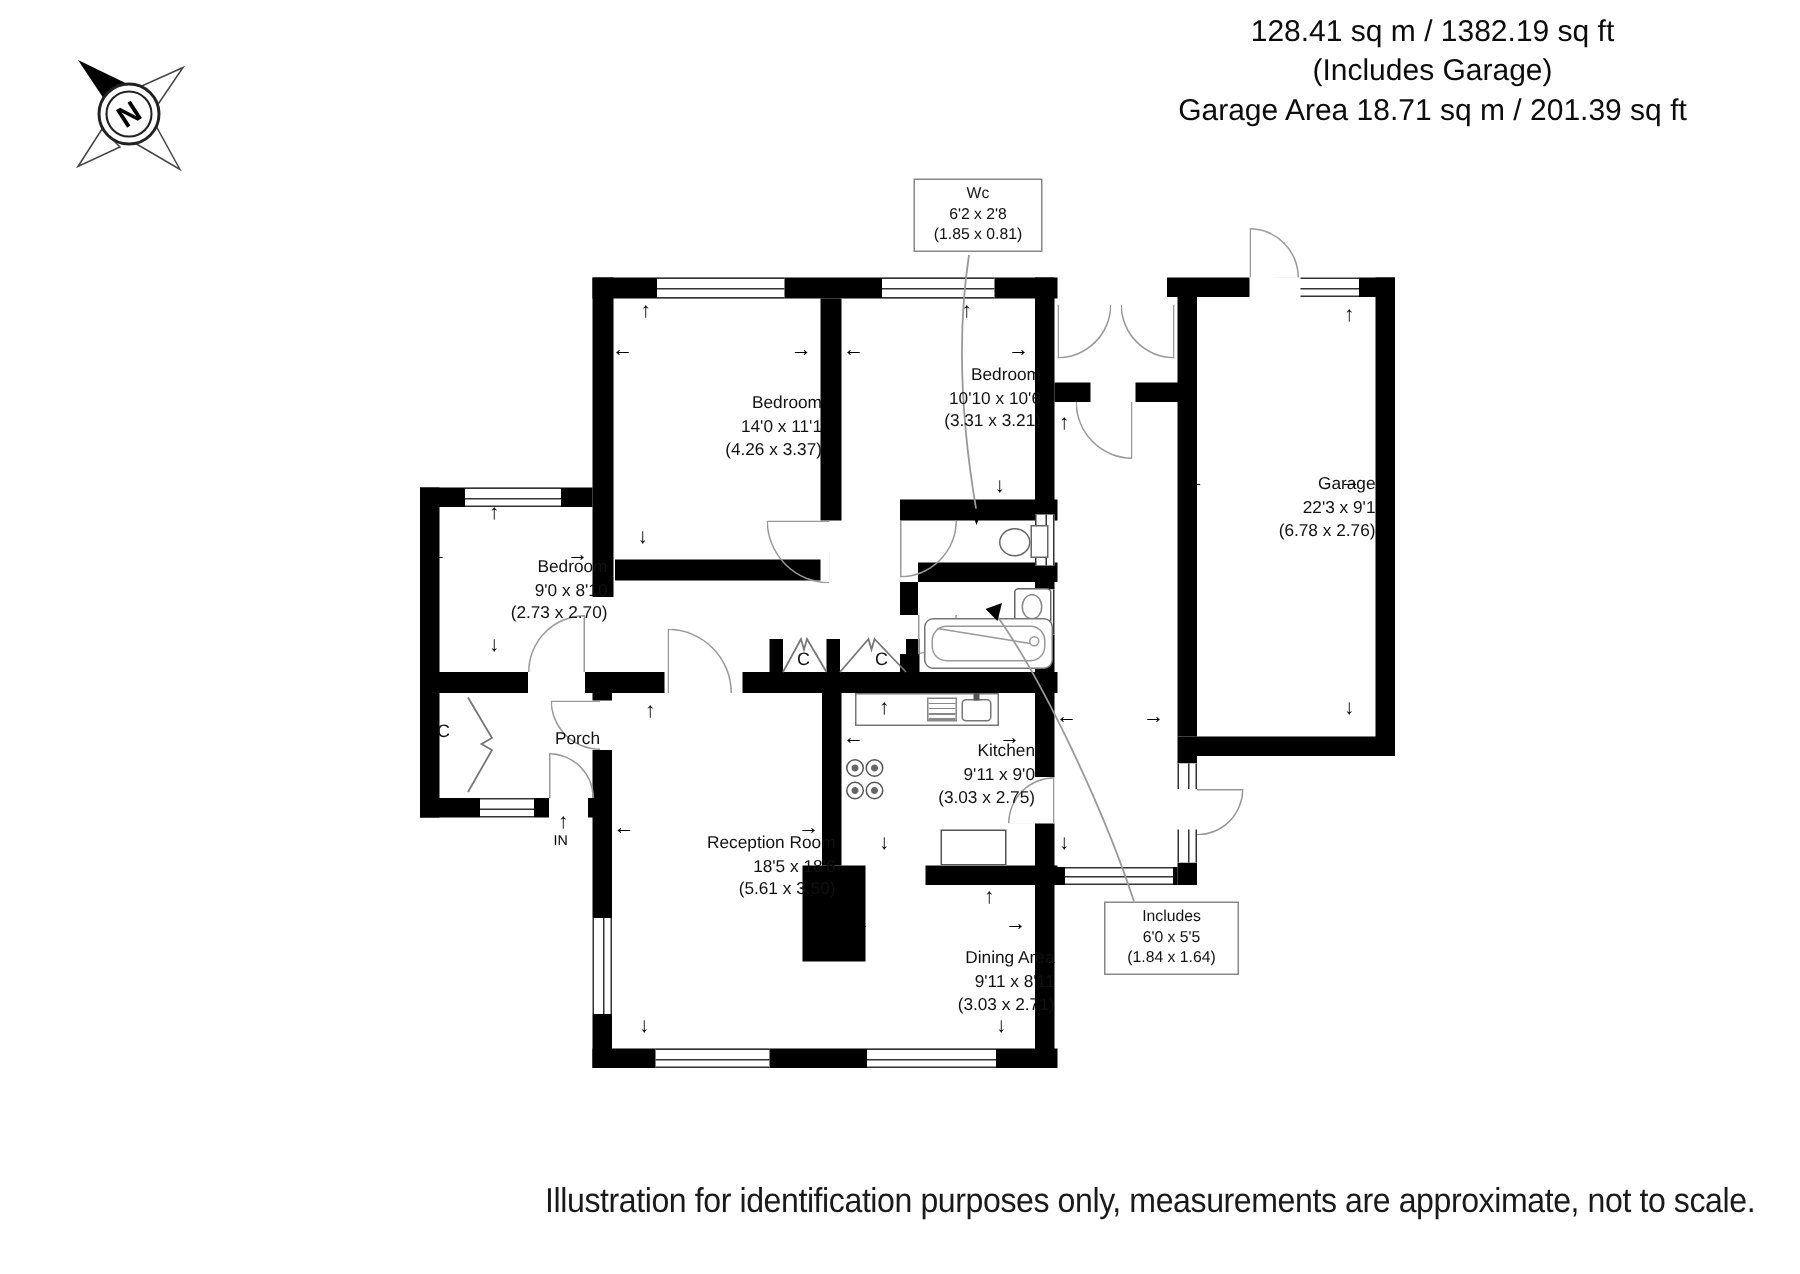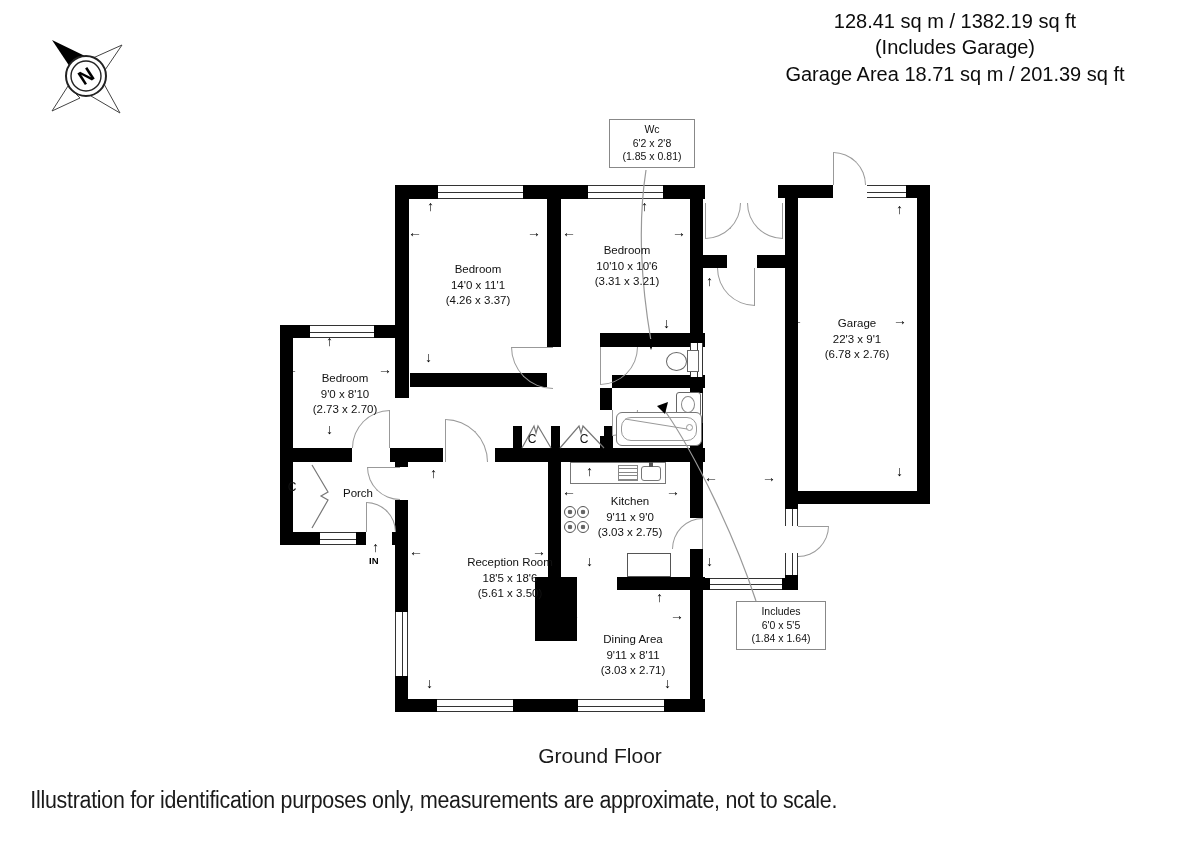--- a/index.html
+++ b/index.html
@@ -6,30 +6,30 @@
   #canvas{position:relative;width:1200px;height:849px;background:#fff;overflow:hidden;
           font-family:"Liberation Sans", sans-serif;color:#1a1a1a;}
   .w{position:absolute;background:#000;z-index:2;}
   .win-h,.win-v{position:absolute;background:#fff;z-index:3;box-sizing:border-box;}
   .win-h{border-top:1.5px solid #333;border-bottom:1.5px solid #333;}
   .win-h::after{content:'';position:absolute;left:0;right:0;top:50%;border-top:1px solid #333;}
   .win-v{border-left:1.5px solid #333;border-right:1.5px solid #333;}
   .win-v::after{content:'';position:absolute;top:0;bottom:0;left:50%;border-left:1px solid #333;}
   .door{position:absolute;z-index:4;box-sizing:border-box;}
   .fix{position:absolute;z-index:4;box-sizing:border-box;background:#fff;}
-  .rlabel{position:absolute;z-index:10;text-align:center;font-size:11.5px;line-height:1.35;color:#111;}
+  .rlabel{position:absolute;z-index:10;text-align:right;font-size:11.5px;line-height:1.35;color:#111;}
   .lbox{position:absolute;z-index:11;border:1px solid #888;background:#fff;text-align:center;
         font-size:10.5px;line-height:1.3;padding:3px 4px;color:#111;}
   .ar{position:absolute;z-index:6;font-size:14px;line-height:1;color:#000;}
   .burner{position:absolute;z-index:4;width:10px;height:10px;border:1px solid #555;border-radius:50%;
           background:radial-gradient(circle,#666 2px,#fff 2.6px);}
   .hdr{position:absolute;left:740px;top:8px;width:430px;text-align:center;z-index:10;
        font-size:20px;line-height:1.32;color:#0c0c0c;}
   .floorlbl{position:absolute;left:0;top:744px;width:1200px;text-align:center;font-size:21px;z-index:10;}
-  .discl{position:absolute;left:0;top:787px;width:1200px;text-align:left;font-size:23px;z-index:10;}
+  .discl{position:absolute;left:0;top:787px;width:1200px;text-align:right;font-size:23px;z-index:10;}
   .discl span{display:inline-block;transform:scaleX(.93);transform-origin:center;letter-spacing:-0.3px;}
   svg.overlay{position:absolute;left:0;top:0;z-index:5;pointer-events:none;}
   .smc{font-size:12px;}
 </style>
 </head>
 <body>
 
 <div id="canvas">
 
   <div class="hdr">
@@ -177,31 +177,31 @@
   <div class="rlabel" style="left:797px;top:316px;width:120px">
     <div>Garage</div>
     <div>22'3 x 9'1</div>
     <div>(6.78 x 2.76)</div>
   </div>
   <div class="rlabel" style="left:570px;top:494px;width:120px">
     <div>Kitchen</div>
     <div>9'11 x 9'0</div>
     <div>(3.03 x 2.75)</div>
   </div>
-  <div class="rlabel" style="left:440px;top:555px;width:140px">
+  <div class="rlabel" style="left:417px;top:555px;width:140px">
     <div>Reception Room</div>
     <div>18'5 x 18'6</div>
     <div>(5.61 x 3.50)</div>
   </div>
   <div class="rlabel" style="left:563px;top:632px;width:140px">
     <div>Dining Area</div>
     <div>9'11 x 8'11</div>
     <div>(3.03 x 2.71)</div>
   </div>
-  <div class="rlabel" style="left:330px;top:486px;width:56px">
+  <div class="rlabel" style="left:344px;top:486px;width:56px">
     <div>Porch</div>
   </div>
   <div class="rlabel smc" style="left:284px;top:479px;width:16px">C</div>
   <div class="rlabel smc" style="left:524px;top:431px;width:16px">C</div>
   <div class="rlabel smc" style="left:576px;top:431px;width:16px">C</div>
 
   <div class="lbox" style="left:609px;top:119px;width:76px">
     <div>Wc</div>
     <div>6'2 x 2'8</div>
     <div>(1.85 x 0.81)</div>
@@ -239,18 +239,17 @@
   <span class="ar" style="left:706px;top:274px">↑</span>
   <span class="ar" style="left:704px;top:470px">←</span>
   <span class="ar" style="left:762px;top:470px">→</span>
   <span class="ar" style="left:706px;top:554px">↓</span>
   <span class="ar" style="left:896px;top:202px">↑</span>
   <span class="ar" style="left:789px;top:313px">←</span>
   <span class="ar" style="left:893px;top:313px">→</span>
   <span class="ar" style="left:896px;top:464px">↓</span>
 
   <span class="ar" style="left:372px;top:540px">↑</span>
-  <span class="ar" style="left:369px;top:556px;font-size:9.5px;font-weight:bold">IN</span>
-
-  <div class="floorlbl">Ground Floor</div>
+  <span class="ar" style="left:369px;top:556px;font-size:9.5px;font-weight:normal">IN</span>
+
   <div class="discl"><span>Illustration for identification purposes only, measurements are approximate, not to scale.</span></div>
 
 </div>
 
 </body></html>

